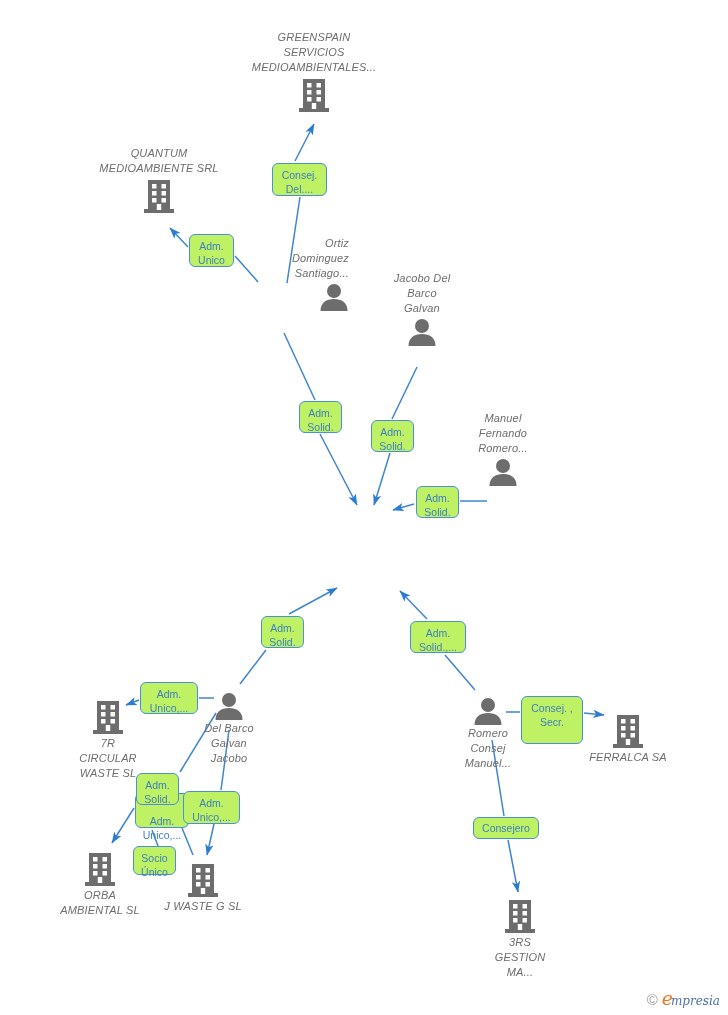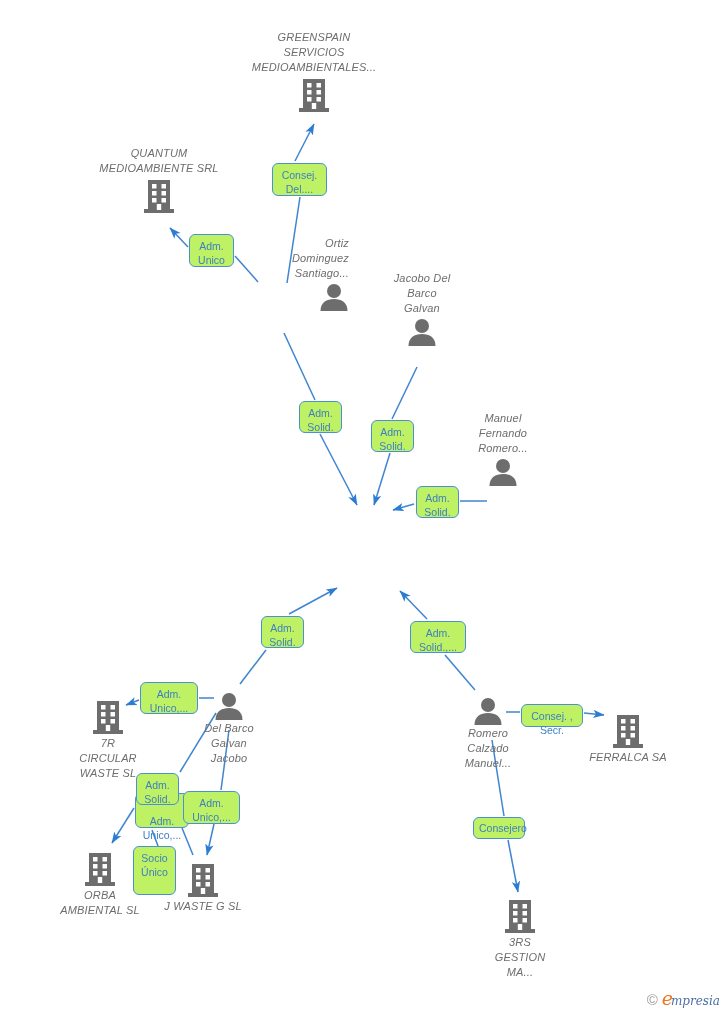--- a/index.html
+++ b/index.html
@@ -280,21 +280,21 @@
   <div class="node" style="left:488px; top:697px;">
     <span class="glyph">
       <svg width="30" height="28" viewBox="0 0 30 28">
           <g fill="#6d6d6d">
         <circle cx="15" cy="8" r="7"></circle>
         <path d="M1.5,28 C1.5,19.5 7.5,16 15,16 C22.5,16 28.5,19.5 28.5,28 Z"></path>
       </g>
         </svg>
     </span>
     <span class="caption">Romero
-Calzado
+Consej
 Manuel...</span>
   </div>
 
   <div class="node" style="left:628px; top:713px;">
     <span class="glyph">
       <svg width="34" height="36" viewBox="0 0 34 36">
           <g fill="#6d6d6d">
         <rect x="6" y="2" width="22" height="30"></rect>
         <rect x="2" y="31" width="30" height="4"></rect>
         <g fill="#ffffff">
@@ -387,30 +387,30 @@
   <div class="reltag" style="left:371px; top:420px; width:43px; height:32px;">Adm.
 Solid.</div>
   <div class="reltag" style="left:416px; top:486px; width:43px; height:32px;">Adm.
 Solid.</div>
   <div class="reltag" style="left:261px; top:616px; width:43px; height:32px;">Adm.
 Solid.</div>
   <div class="reltag" style="left:410px; top:621px; width:56px; height:32px;">Adm.
 Solid.,...</div>
   <div class="reltag" style="left:140px; top:682px; width:58px; height:32px;">Adm.
 Unico,...</div>
-  <div class="reltag" style="left:521px; top:696px; width:62px; height:23px;margin-top:8px;">Consej. ,
+  <div class="reltag" style="left:521px; top:696px; width:62px; height:48px;">Consej. ,
 Secr.</div>
   <div class="reltag" style="left:135px; top:793px; width:54px; height:35px; padding-top:20px;">Adm.
 Unico,...</div>
   <div class="reltag" style="left:136px; top:773px; width:43px; height:32px;">Adm.
 Solid.</div>
   <div class="reltag" style="left:183px; top:791px; width:57px; height:33px;">Adm.
 Unico,...</div>
-  <div class="reltag" style="left:133px; top:846px; width:43px; height:49px;">Socio
+  <div class="reltag" style="left:133px; top:846px; width:43px; height:29px;">Socio
 Único</div>
-  <div class="reltag" style="left:473px; top:817px; width:52px; height:22px; padding-top:3px;">Consejero</div>
+  <div class="reltag" style="left:473px; top:817px; width:66px; height:22px; padding-top:3px;">Consejero</div>
 
   <div class="watermark">
     <span class="wm-c">©</span>
     <span><span class="wm-e">e</span><span class="wm-rest">mpresia</span></span>
   </div>
 
 </div>
 
 </body></html>

